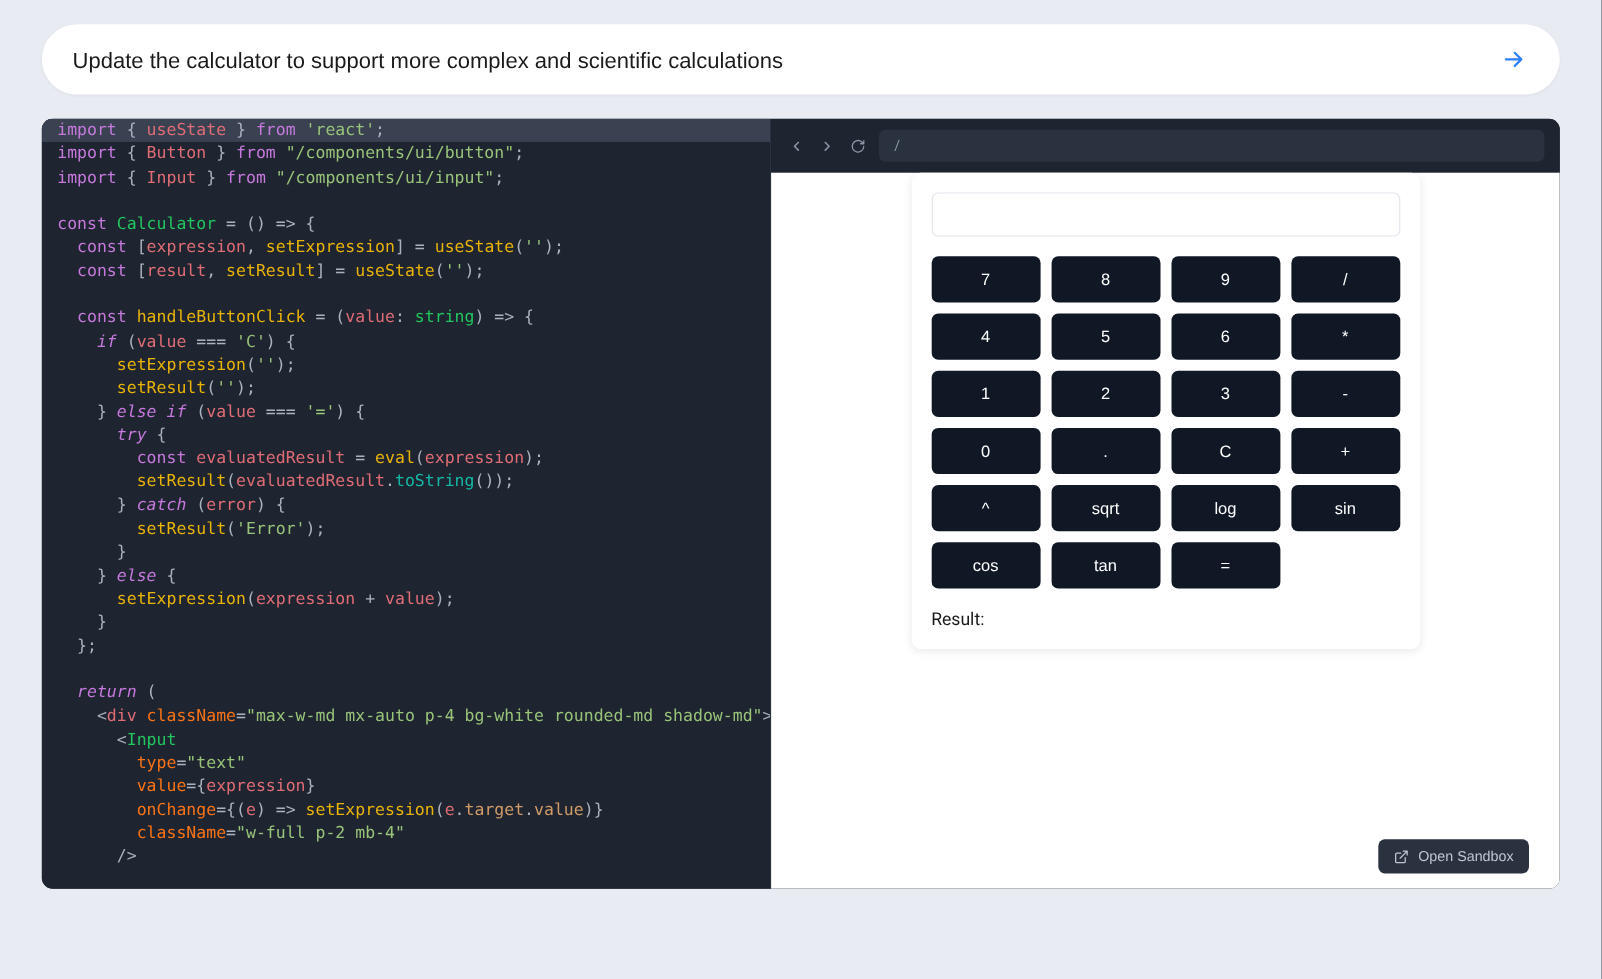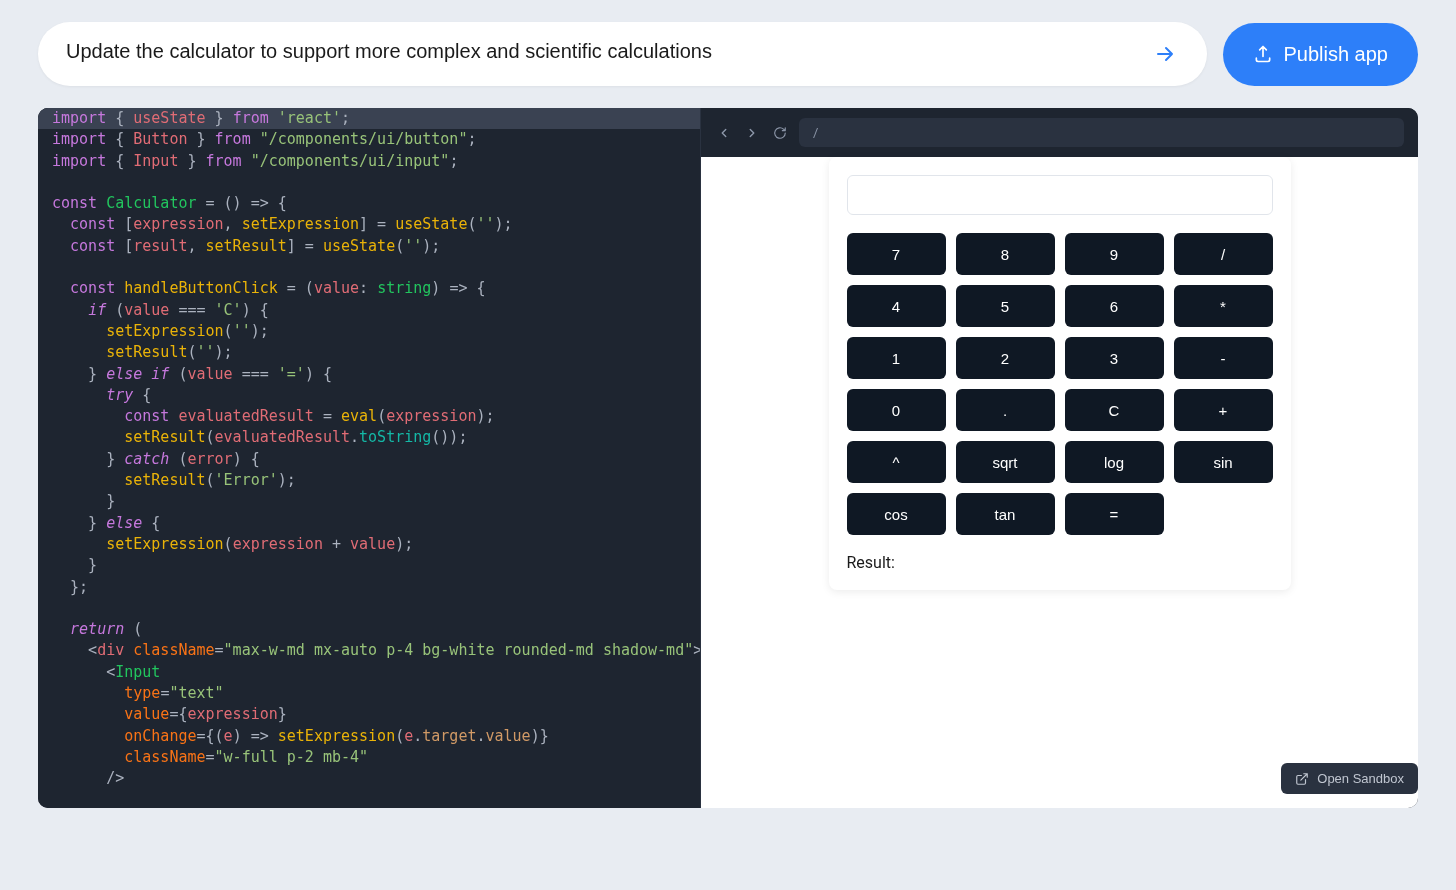--- a/index.html
+++ b/index.html
@@ -16,21 +16,21 @@
     }
     .top-bar {
       display: flex;
       align-items: center;
       gap: 16px;
       padding: 22px 38px;
     }
     .prompt-input-wrapper {
       flex: 1;
       display: flex;
-      align-items: flex-start;
+      align-items: flex-end;
       background: #ffffff;
       border-radius: 36px;
       padding: 18px 28px;
       box-shadow: 0 1px 3px rgba(0,0,0,0.05);
     }
     .prompt-input {
       flex: 1;
       border: none;
       outline: none;
       font-size: 20px;
@@ -167,21 +167,21 @@
       cursor: pointer;
     }
     .result-label {
       margin-top: 18px;
       font-size: 16px;
       color: #1a1a1a;
     }
     .open-sandbox-btn {
       position: absolute;
       bottom: 14px;
-      right: 0;
+      right: 28px;
       display: flex;
       align-items: center;
       gap: 8px;
       background: #2a3240;
       color: #c0c6d0;
       border: none;
       border-radius: 6px;
       padding: 8px 14px;
       font-size: 13px;
       cursor: pointer;
@@ -192,26 +192,20 @@
 
 <div class="top-bar">
   <div class="prompt-input-wrapper">
     <input class="prompt-input" type="text" value="Update the calculator to support more complex and scientific calculations" style="">
     <div class="submit-arrow">
       <svg width="24" height="24" viewBox="0 0 24 24" fill="none">
         <path d="M5 12h14m-6-6l6 6-6 6" stroke="#2d7ff9" stroke-width="2" stroke-linecap="round" stroke-linejoin="round"></path>
       </svg>
     </div>
   </div>
-  <button class="publish-btn">
-    <svg width="20" height="20" viewBox="0 0 24 24" fill="none">
-      <path d="M12 3v12m0-12l-4 4m4-4l4 4M4 17v2a2 2 0 002 2h12a2 2 0 002-2v-2" stroke="#ffffff" stroke-width="2" stroke-linecap="round" stroke-linejoin="round"></path>
-    </svg>
-    <span>Publish app</span>
-  </button>
 </div>
 
 <div class="workspace">
   <div class="code-panel">
     <div class="code-content" id="code-content">
         <div class="code-line highlighted"><span class="tok-import">import </span><span class="tok-punct">{ </span><span class="tok-ident">useState</span><span class="tok-punct"> } </span><span class="tok-import">from </span><span class="tok-string">'react'</span><span class="tok-punct">;</span></div>
         <div class="code-line"><span class="tok-import">import </span><span class="tok-punct">{ </span><span class="tok-ident">Button</span><span class="tok-punct"> } </span><span class="tok-import">from </span><span class="tok-string">"/components/ui/button"</span><span class="tok-punct">;</span></div>
         <div class="code-line"><span class="tok-import">import </span><span class="tok-punct">{ </span><span class="tok-ident">Input</span><span class="tok-punct"> } </span><span class="tok-import">from </span><span class="tok-string">"/components/ui/input"</span><span class="tok-punct">;</span></div>
         <div class="code-line"><span class="tok-plain"> </span></div>
         <div class="code-line"><span class="tok-const">const </span><span class="tok-type">Calculator</span><span class="tok-plain"> = () </span><span class="tok-punct">=&gt;</span><span class="tok-punct"> {</span></div>

